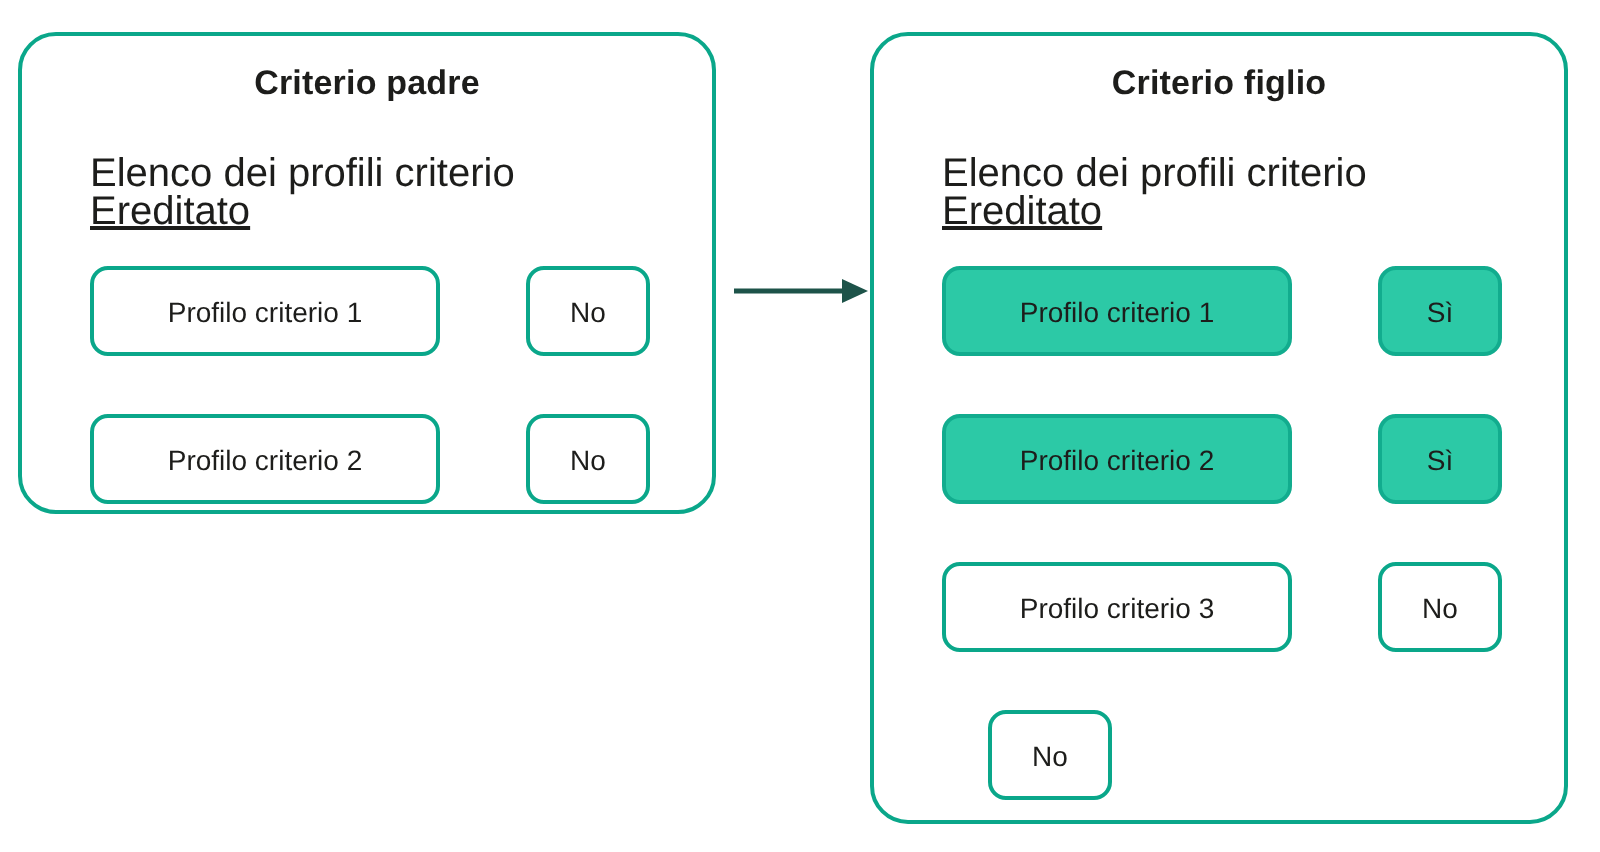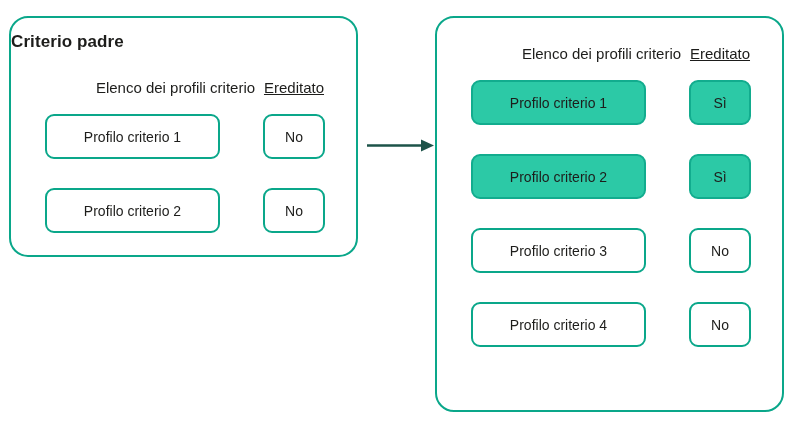--- a/index.html
+++ b/index.html
@@ -23,31 +23,33 @@
   .panel {
     position: absolute;
     border: 2px solid var(--teal);
     border-radius: 19px;
     background: #ffffff;
   }
   .panel.parent { left: 9px;  top: 16px; width: 349px; height: 241px; }
   .panel.child  { left: 435px; top: 16px; width: 349px; height: 396px; }
   .panel-title {
     margin: 14px 0 0 0;
+    text-align: center;
     font-size: 17px;
     line-height: 20px;
     font-weight: 700;
     letter-spacing: 0.1px;
   }
   .headers {
     display: flex;
-    justify-content: flex-end;
+    justify-content: center;
     margin: 26px 31px 0 34px;
-    font-size: 15px;
+    font-size: 20px;
     line-height: 19px;
+    flex-direction: column;
   }
   .col-profiles { width: 175px; text-align: center; white-space: nowrap; }
   .col-inherited { width: 62px; text-align: center; white-space: nowrap; text-decoration: underline; }
   .row {
     display: flex;
     justify-content: space-between;
     margin: 29px 31px 0 34px;
   }
   .headers + .row { margin-top: 17px; }
   .pill {
@@ -93,35 +95,35 @@
       <div class="pill flag">No</div>
     </div>
   </section>
 
   <svg class="arrow" width="68" height="15" viewBox="0 0 68 15" aria-hidden="true">
     <line x1="1" y1="7.5" x2="57" y2="7.5" stroke="#1d5349" stroke-width="2.6"></line>
     <polygon points="55,1.5 68,7.5 55,13.5" fill="#1d5349"></polygon>
   </svg>
 
   <section class="panel child">
+    <h2 class="panel-title">Criterio figlio</h2>
     <div class="headers">
       <div class="col-profiles">Elenco dei profili criterio</div>
       <div class="col-inherited">Ereditato</div>
     </div>
     <div class="row highlighted">
       <div class="pill profile">Profilo criterio 1</div>
       <div class="pill flag">Sì</div>
     </div>
     <div class="row highlighted">
       <div class="pill profile">Profilo criterio 2</div>
       <div class="pill flag">Sì</div>
     </div>
     <div class="row">
       <div class="pill profile">Profilo criterio 3</div>
       <div class="pill flag">No</div>
     </div>
     <div class="row">
-      <div class="pill profile">Profilo criterio 4</div>
       <div class="pill flag">No</div>
     </div>
   </section>
 
 </div>
 
 </body></html>

